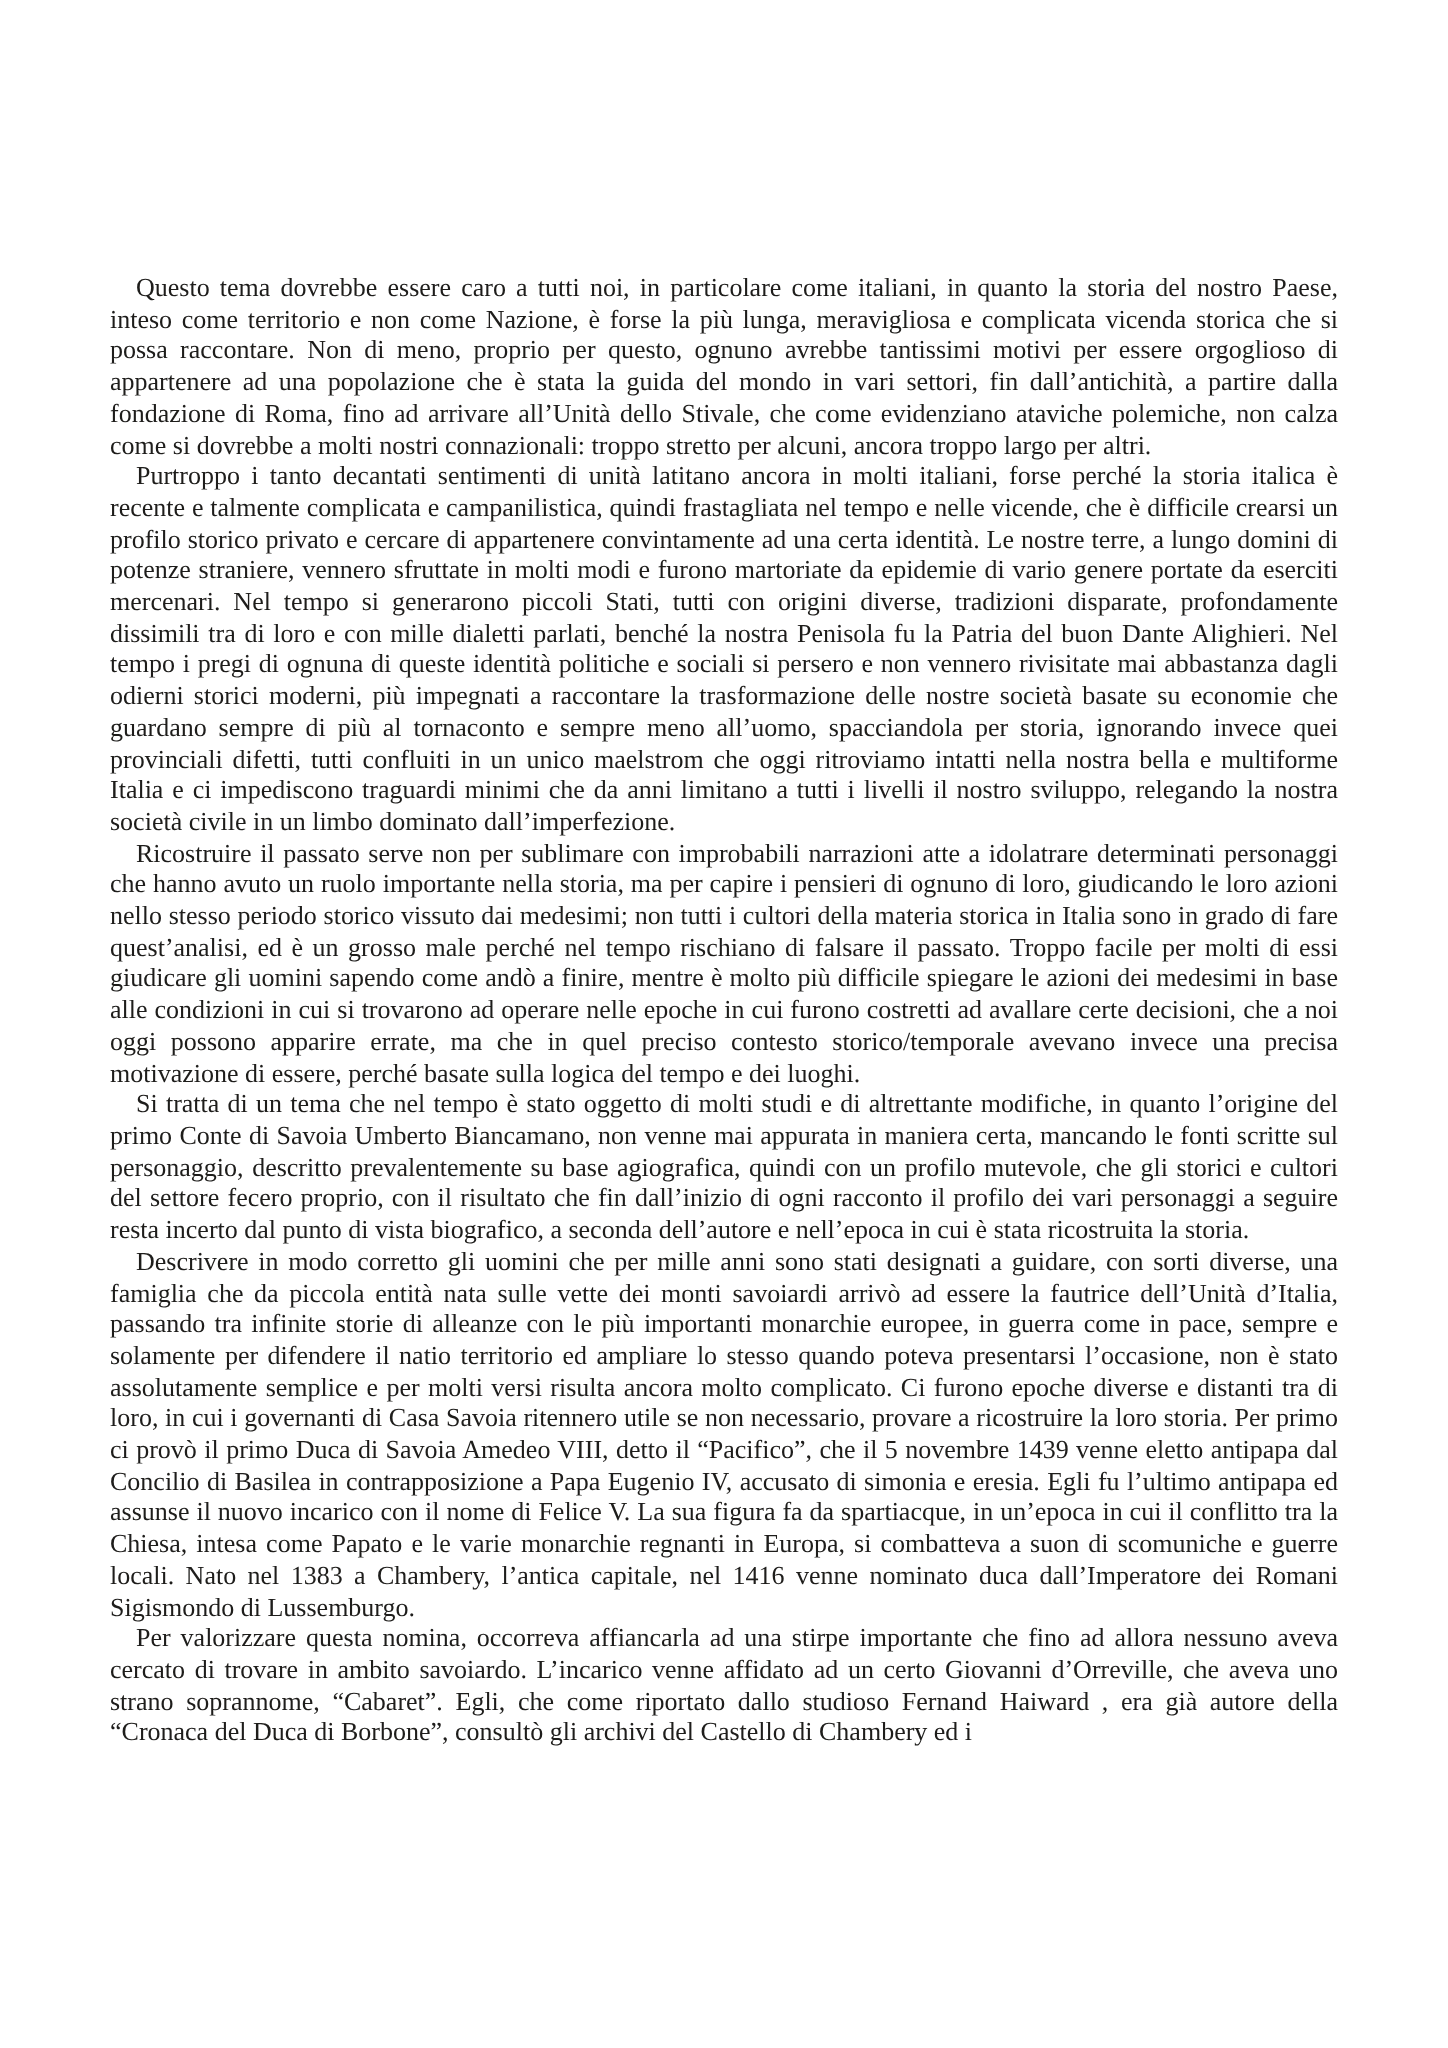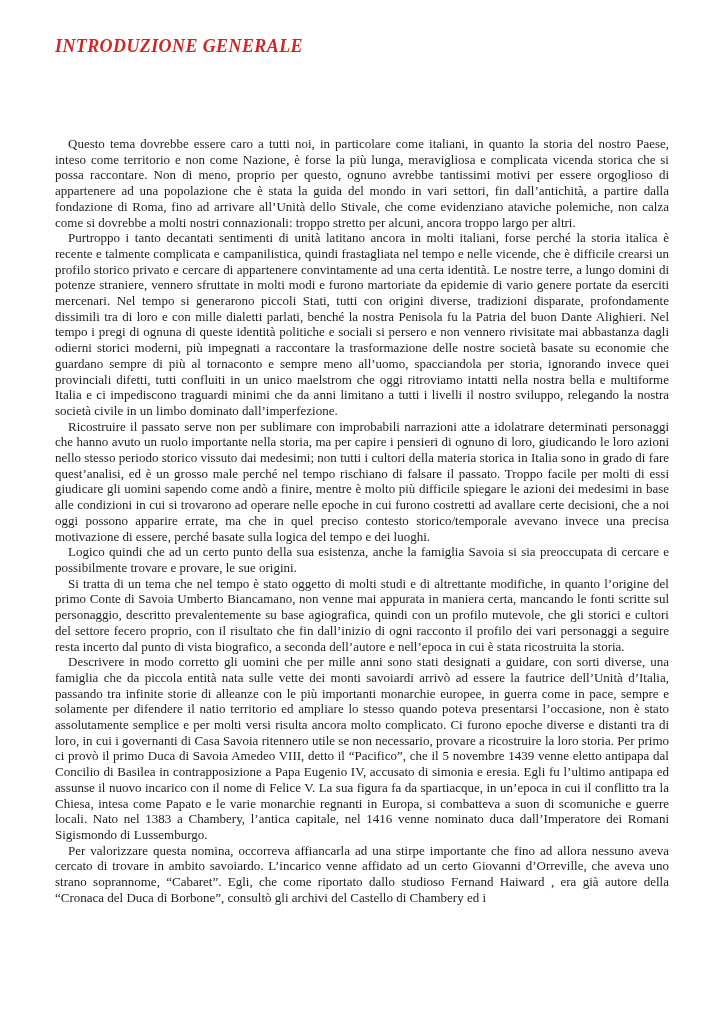--- a/index.html
+++ b/index.html
@@ -41,24 +41,22 @@
   .body-text p {
     margin: 0;
     padding: 0;
     text-indent: 13px;
   }
 </style>
 </head>
 <body>
 
 <div class="page" style="background: rgb(255, 255, 255);">
-  <h1 class="title" style="color: rgb(211, 38, 31);">INTRODUZIONE GENERALE</h1>
 
   <div class="body-text" style="color: rgb(30, 29, 27); margin-top: 48px;">
     <p>Questo tema dovrebbe essere caro a tutti noi, in particolare come italiani, in quanto la storia del nostro Paese, inteso come territorio e non come Nazione, è forse la più lunga, meravigliosa e complicata vicenda storica che si possa raccontare. Non di meno, proprio per questo, ognuno avrebbe tantissimi motivi per essere orgoglioso di appartenere ad una popolazione che è stata la guida del mondo in vari settori, fin dall’antichità, a partire dalla fondazione di Roma, fino ad arrivare all’Unità dello Stivale, che come evidenziano ataviche polemiche, non calza come si dovrebbe a molti nostri connazionali: troppo stretto per alcuni, ancora troppo largo per altri.</p>
     <p>Purtroppo i tanto decantati sentimenti di unità latitano ancora in molti italiani, forse perché la storia italica è recente e talmente complicata e campanilistica, quindi frastagliata nel tempo e nelle vicende, che è difficile crearsi un profilo storico privato e cercare di appartenere convintamente ad una certa identità. Le nostre terre, a lungo domini di potenze straniere, vennero sfruttate in molti modi e furono martoriate da epidemie di vario genere portate da eserciti mercenari. Nel tempo si generarono piccoli Stati, tutti con origini diverse, tradizioni disparate, profondamente dissimili tra di loro e con mille dialetti parlati, benché la nostra Penisola fu la Patria del buon Dante Alighieri. Nel tempo i pregi di ognuna di queste identità politiche e sociali si persero e non vennero rivisitate mai abbastanza dagli odierni storici moderni, più impegnati a raccontare la trasformazione delle nostre società basate su economie che guardano sempre di più al tornaconto e sempre meno all’uomo, spacciandola per storia, ignorando invece quei provinciali difetti, tutti confluiti in un unico maelstrom che oggi ritroviamo intatti nella nostra bella e multiforme Italia e ci impediscono traguardi minimi che da anni limitano a tutti i livelli il nostro sviluppo, relegando la nostra società civile in un limbo dominato dall’imperfezione.</p>
     <p>Ricostruire il passato serve non per sublimare con improbabili narrazioni atte a idolatrare determinati personaggi che hanno avuto un ruolo importante nella storia, ma per capire i pensieri di ognuno di loro, giudicando le loro azioni nello stesso periodo storico vissuto dai medesimi; non tutti i cultori della materia storica in Italia sono in grado di fare quest’analisi, ed è un grosso male perché nel tempo rischiano di falsare il passato. Troppo facile per molti di essi giudicare gli uomini sapendo come andò a finire, mentre è molto più difficile spiegare le azioni dei medesimi in base alle condizioni in cui si trovarono ad operare nelle epoche in cui furono costretti ad avallare certe decisioni, che a noi oggi possono apparire errate, ma che in quel preciso contesto storico/temporale avevano invece una precisa motivazione di essere, perché basate sulla logica del tempo e dei luoghi.</p>
-    <p>Logico quindi che ad un certo punto della sua esistenza, anche la famiglia Savoia si sia preoccupata di cercare e possibilmente trovare e provare, le sue origini.</p>
     <p>Si tratta di un tema che nel tempo è stato oggetto di molti studi e di altrettante modifiche, in quanto l’origine del primo Conte di Savoia Umberto Biancamano, non venne mai appurata in maniera certa, mancando le fonti scritte sul personaggio, descritto prevalentemente su base agiografica, quindi con un profilo mutevole, che gli storici e cultori del settore fecero proprio, con il risultato che fin dall’inizio di ogni racconto il profilo dei vari personaggi a seguire resta incerto dal punto di vista biografico, a seconda dell’autore e nell’epoca in cui è stata ricostruita la storia.</p>
     <p>Descrivere in modo corretto gli uomini che per mille anni sono stati designati a guidare, con sorti diverse, una famiglia che da piccola entità nata sulle vette dei monti savoiardi arrivò ad essere la fautrice dell’Unità d’Italia, passando tra infinite storie di alleanze con le più importanti monarchie europee, in guerra come in pace, sempre e solamente per difendere il natio territorio ed ampliare lo stesso quando poteva presentarsi l’occasione, non è stato assolutamente semplice e per molti versi risulta ancora molto complicato. Ci furono epoche diverse e distanti tra di loro, in cui i governanti di Casa Savoia ritennero utile se non necessario, provare a ricostruire la loro storia. Per primo ci provò il primo Duca di Savoia Amedeo VIII, detto il “Pacifico”, che il 5 novembre 1439 venne eletto antipapa dal Concilio di Basilea in contrapposizione a Papa Eugenio IV, accusato di simonia e eresia. Egli fu l’ultimo antipapa ed assunse il nuovo incarico con il nome di Felice V. La sua figura fa da spartiacque, in un’epoca in cui il conflitto tra la Chiesa, intesa come Papato e le varie monarchie regnanti in Europa, si combatteva a suon di scomuniche e guerre locali. Nato nel 1383 a Chambery, l’antica capitale, nel 1416 venne nominato duca dall’Imperatore dei Romani Sigismondo di Lussemburgo.</p>
     <p>Per valorizzare questa nomina, occorreva affiancarla ad una stirpe importante che fino ad allora nessuno aveva cercato di trovare in ambito savoiardo. L’incarico venne affidato ad un certo Giovanni d’Orreville, che aveva uno strano soprannome, “Cabaret”. Egli, che come riportato dallo studioso Fernand Haiward , era già autore della “Cronaca del Duca di Borbone”, consultò gli archivi del Castello di Chambery ed i</p>
   </div>
 </div>
 
 </body></html>

